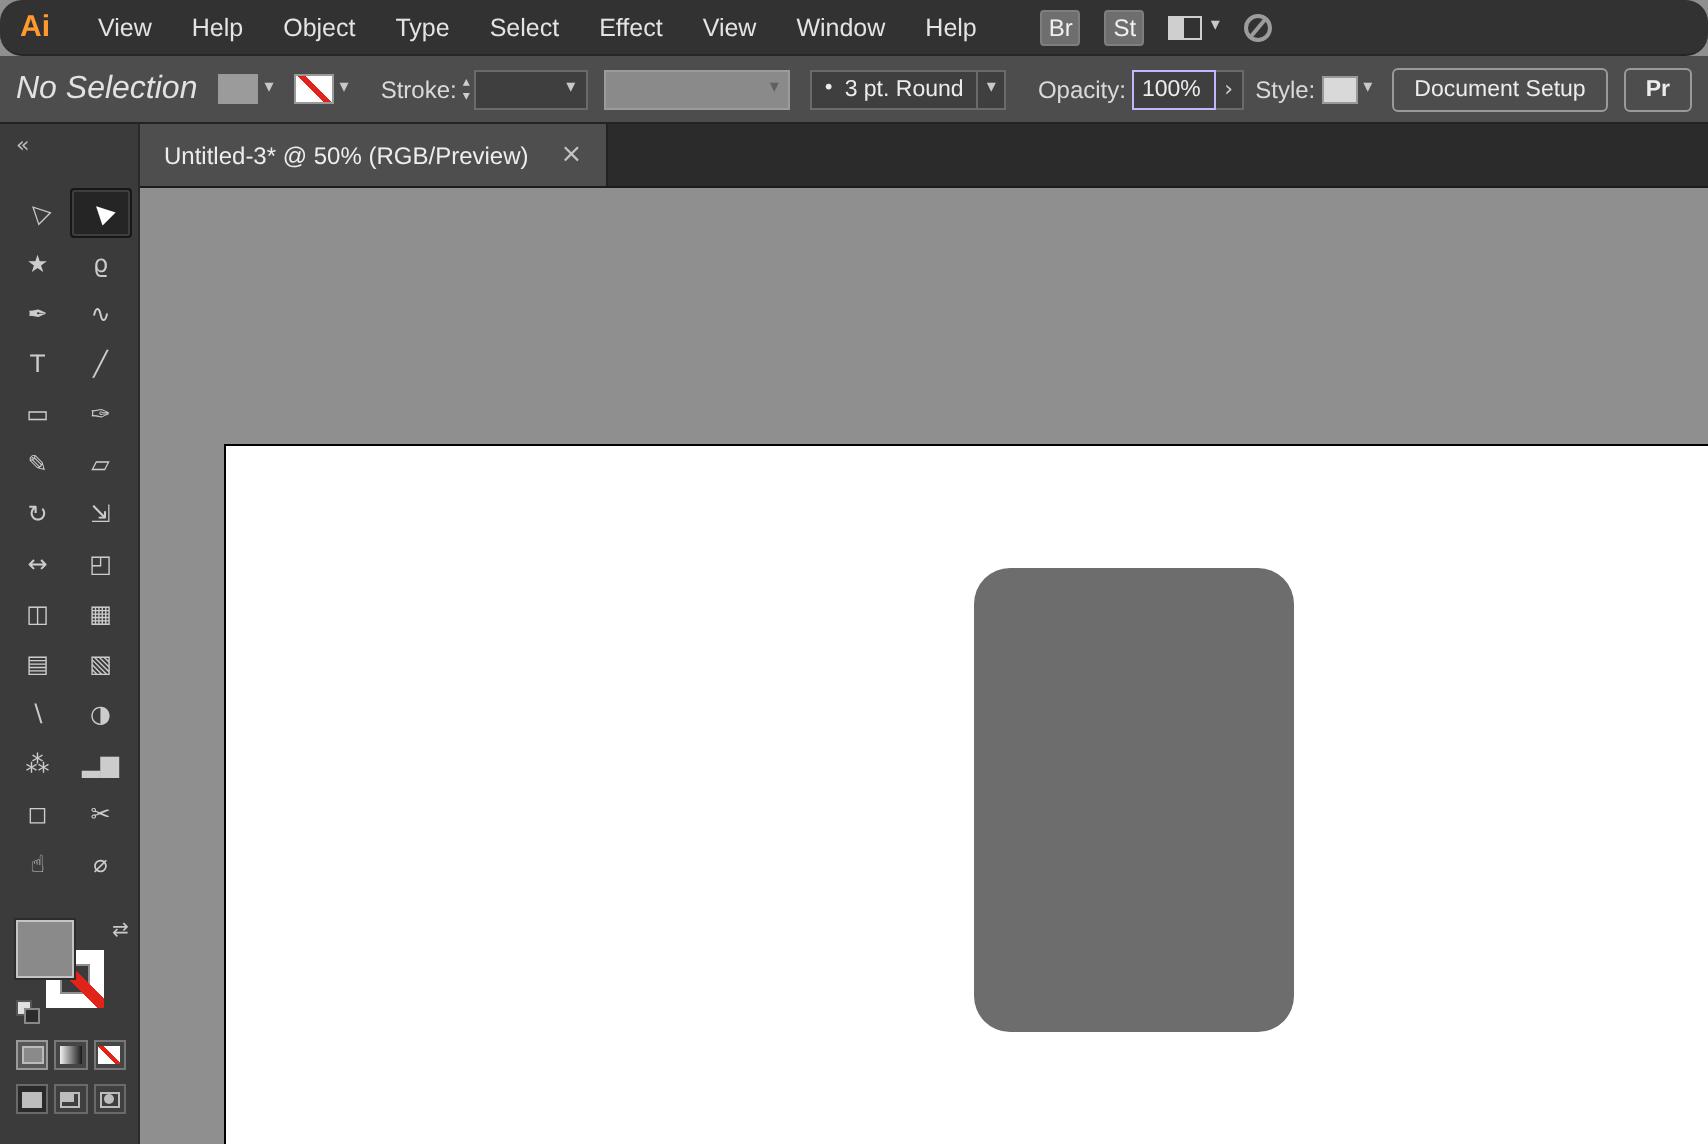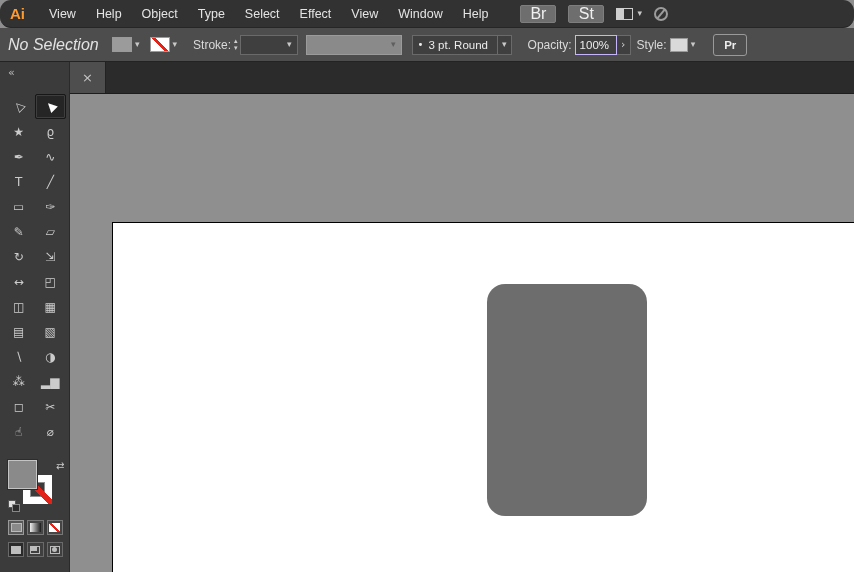--- a/index.html
+++ b/index.html
@@ -14,22 +14,22 @@
   
   .menubar {
     height:28px; background:#323232; display:flex; align-items:center;
     padding-left:8px; border-bottom:1px solid #262626;border-radius:11px;
   }
   .logo { color:#ff9a2e; font-weight:bold; font-size:15px; margin:0 14px 0 2px; }
   .menus { display:flex; }
   .menu-item { padding:0 10px; color:#e4e4e4; font-size:12.5px; cursor:default; }
   .mb-right { display:flex; align-items:center; gap:12px; margin-left:22px; }
   .mb-btn {
-    width:36px; height:18px; background:#6e6e6e; border:1px solid #7e7e7e; border-radius:2px;
-    color:#f0f0f0; font-size:16px; display:flex; align-items:center; justify-content:center;
+    width:20px; height:18px; background:#6e6e6e; border:1px solid #7e7e7e; border-radius:2px;
+    color:#f0f0f0; font-size:12px; display:flex; align-items:center; justify-content:center;
   }
   .arrange { display:flex; align-items:center; gap:4px; }
   .arrange-glyph {
     width:17px; height:12px; border:1px solid #cfcfcf;
     background:linear-gradient(90deg,#cfcfcf 0 7px, transparent 7px);
   }
   .caret { font-size:9px; color:#c8c8c8; line-height:1; }
   .sync-circle { width:14px; height:14px; border:2px solid #9c9c9c; border-radius:50%; position:relative; }
   .sync-circle::after { content:''; position:absolute; left:4px; top:-1px; width:2px; height:12px; background:#9c9c9c; transform:rotate(40deg); }
 
@@ -198,20 +198,21 @@
     <span class="label">Opacity:</span>
     <input class="field" value="100%" style="">
     <span class="chev sym">›</span>
 
     <span class="label">Style:</span>
     <div class="swcombo">
       <span class="swatch style"></span>
       <span class="caret sym">▾</span>
     </div>
 
+    <button class="btn docsetup">Document Setup</button>
     <button class="btn prefs">Pr</button>
   </div>
 
   <div class="body">
 
     <aside class="toolbar">
       <div class="collapse sym">«</div>
       <div class="toolgrid" id="toolgrid">
           <div class="tool">
             <span class="glyph rot">▷</span>
@@ -335,20 +336,21 @@
         <div class="dm">
             <div class="sq outline"></div>
             <div class="dotin"></div>
           </div>
       </div>
     </aside>
 
     <main class="workspace">
       <div class="tabbar">
         <div class="tab">
+          <span>Untitled-3* @ 50% (RGB/Preview)</span>
           <span class="close sym">×</span>
         </div>
       </div>
       <div class="canvas">
         <div class="artboard">
           <div class="shape" id="shape" style="left: 374px; top: 61px; width: 160px; height: 232px; border-radius: 18px; background: rgb(109, 109, 109);"></div>
         </div>
       </div>
     </main>
 

